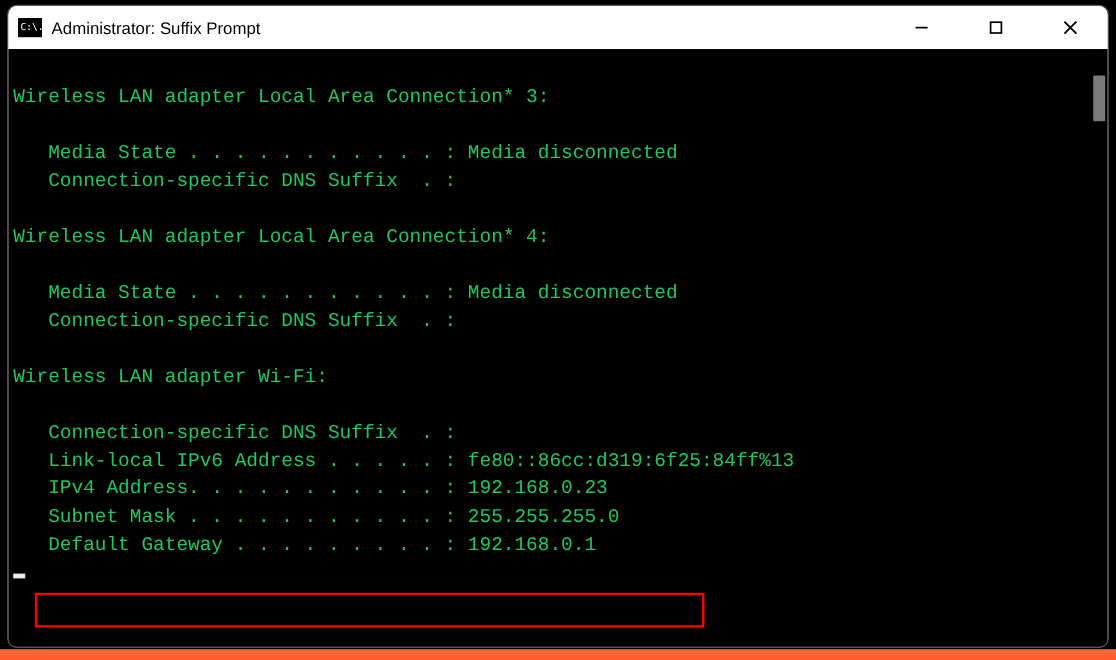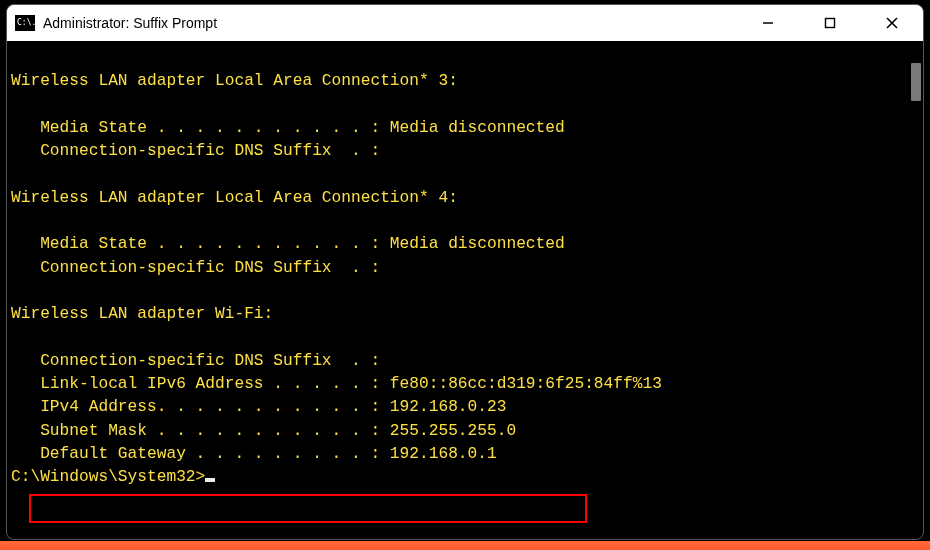--- a/index.html
+++ b/index.html
@@ -59,21 +59,21 @@
     .ctrl svg { width: 14px; height: 14px; }
     .terminal-wrap {
       flex: 1;
       background: #000;
       position: relative;
       display: flex;
     }
     .terminal {
       flex: 1;
       background: #000;
-      color: #fde047;
+      color: #22c55e;
       font-family: Consolas, "Courier New", monospace;
       font-size: 16.2px;
       line-height: 23.3px;
       white-space: pre;
       padding: 6px 0 0 4px;
       overflow: hidden;
     }
     .scrollbar {
       width: 14px;
       background: #000;
@@ -149,21 +149,21 @@
    Media State . . . . . . . . . . . : Media disconnected
    Connection-specific DNS Suffix  . :
 
 Wireless LAN adapter Wi-Fi:
 
    Connection-specific DNS Suffix  . :
    Link-local IPv6 Address . . . . . : fe80::86cc:d319:6f25:84ff%13
    IPv4 Address. . . . . . . . . . . : 192.168.0.23
    Subnet Mask . . . . . . . . . . . : 255.255.255.0
    Default Gateway . . . . . . . . . : 192.168.0.1
-<span>C:\Windows\System32&gt;</span><span class="cursor-caret"></span></div>
+<span class="cursor-caret"></span></div>
     <div class="scrollbar">
       <div class="thumb"></div>
     </div>
     <div class="highlight-box"></div>
 
   </div>
 </div>
 
 <div class="bottom-strip"></div>
 

